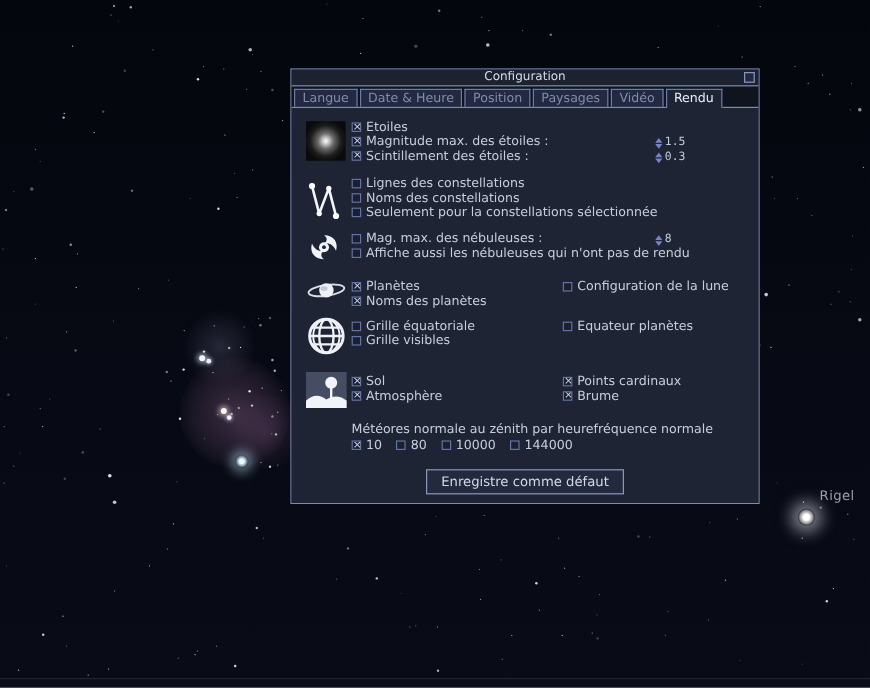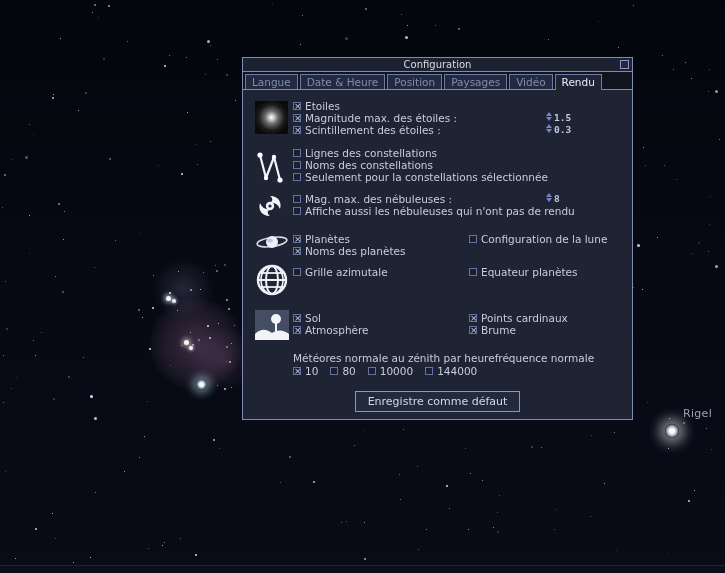--- a/index.html
+++ b/index.html
@@ -60,21 +60,21 @@
   .icon-cell{width:38px;flex:none;}
   .rows{flex:1;min-width:0;}
   .row{display:flex;align-items:center;height:12px;position:relative;}
   .lbl{margin-left:4px;white-space:nowrap;}
   .cb{
     width:8px;height:8px;box-sizing:border-box;flex:none;
     border:1px solid #6373a3;background:#1a2030;
     font-size:9px;line-height:6px;text-align:center;color:#ccd3e3;
     cursor:pointer;overflow:hidden;
   }
-  .spin{position:absolute;left:253px;top:0;display:flex;align-items:flex-start;height:12px;font-weight:bold;}
+  .spin{position:absolute;left:253px;top:0;display:flex;align-items:flex-end;height:12px;}
   .arrows{display:flex;flex-direction:column;justify-content:center;margin-right:2px;cursor:pointer;}
   .arrows i{display:block;width:0;height:0;border-left:3px solid transparent;border-right:3px solid transparent;}
   .arrows .up{border-bottom:4px solid #7484c4;margin-bottom:1px;}
   .arrows .dn{border-top:4px solid #7484c4;}
   .val{font-family:"DejaVu Sans Mono",monospace;font-size:9.5px;color:#c2c9d9;}
   .cols{display:flex;}
   .col-l{width:176px;flex:none;}
   .col-r{flex:1;min-width:0;}
   .gap11{height:11px;} .gap6{height:6px;} .gap14{height:14px;}
   .gap9{height:9px;} .gap15{height:15px;} .gap12{height:12px;}
@@ -527,21 +527,25 @@
           <line x1="3" y1="17" x2="31" y2="17" stroke="#eef1f8" stroke-width="2"></line>
           <line x1="5" y1="10" x2="29" y2="10" stroke="#eef1f8" stroke-width="1.8"></line>
           <line x1="5" y1="24" x2="29" y2="24" stroke="#eef1f8" stroke-width="1.8"></line>
         </svg>
       </div>
       <div class="rows">
         <div class="cols">
           <div class="col-l">
             <div class="row">
               <span class="cb"></span>
-              <span class="lbl">Grille azimutale</span>
+              <span class="lbl">Grille équatoriale</span>
+            </div>
+            <div class="row">
+              <span class="cb"></span>
+              <span class="lbl">Grille visibles</span>
             </div>
           </div>
           <div class="col-r">
             <div class="row">
               <span class="cb"></span>
               <span class="lbl">Equateur planètes</span>
             </div>
           </div>
         </div>
       </div>

